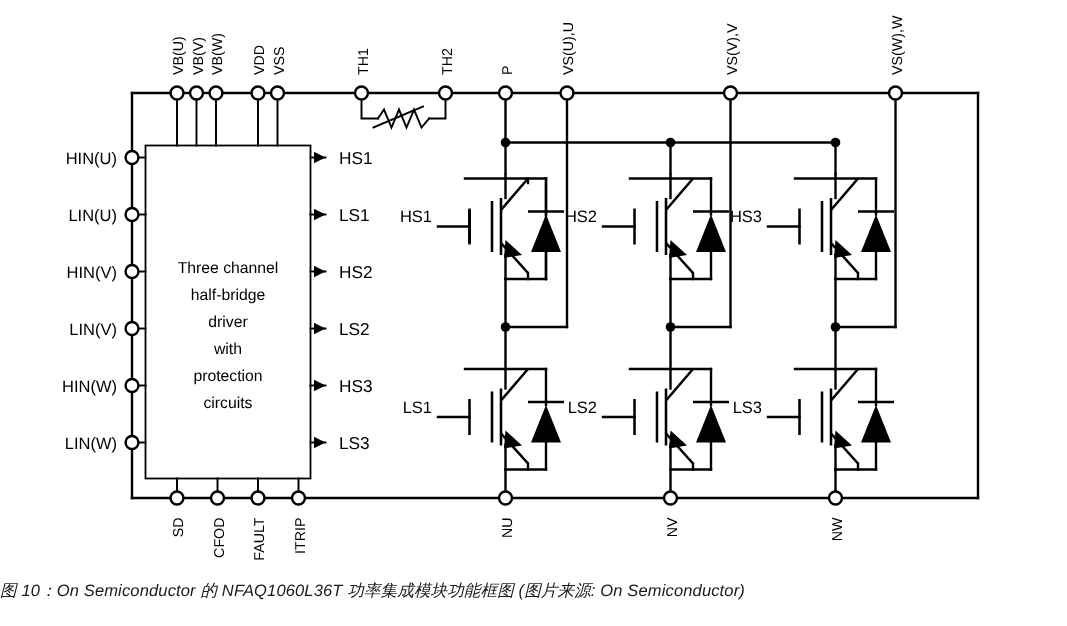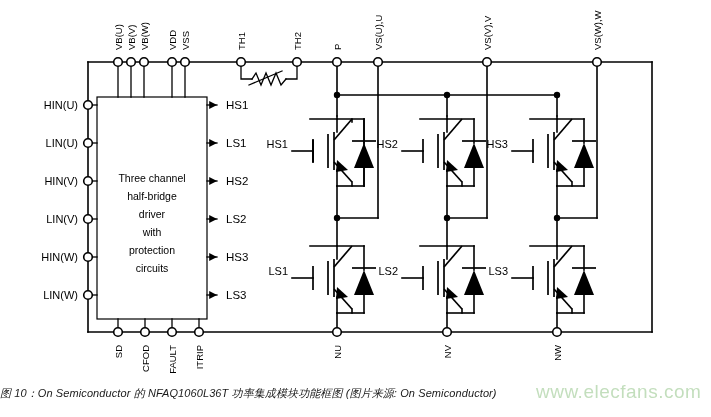--- a/index.html
+++ b/index.html
@@ -421,16 +421,15 @@
       <text class="lbl-gate" x="288" y="148" text-anchor="end">HS1</text>
       <text class="lbl-gate" x="398" y="148" text-anchor="end">HS2</text>
       <text class="lbl-gate" x="508" y="148" text-anchor="end">HS3</text>
       <text class="lbl-gate" x="288" y="275" text-anchor="end">LS1</text>
       <text class="lbl-gate" x="398" y="275" text-anchor="end">LS2</text>
       <text class="lbl-gate" x="508" y="275" text-anchor="end">LS3</text>
     </g>
 
   </svg>
 
-  <div class="watermark">www.elecfans.com</div>
   <div class="caption">图 10：On Semiconductor 的 NFAQ1060L36T 功率集成模块功能框图 (图片来源: On Semiconductor)</div>
 
 </div>
 
 </body></html>

